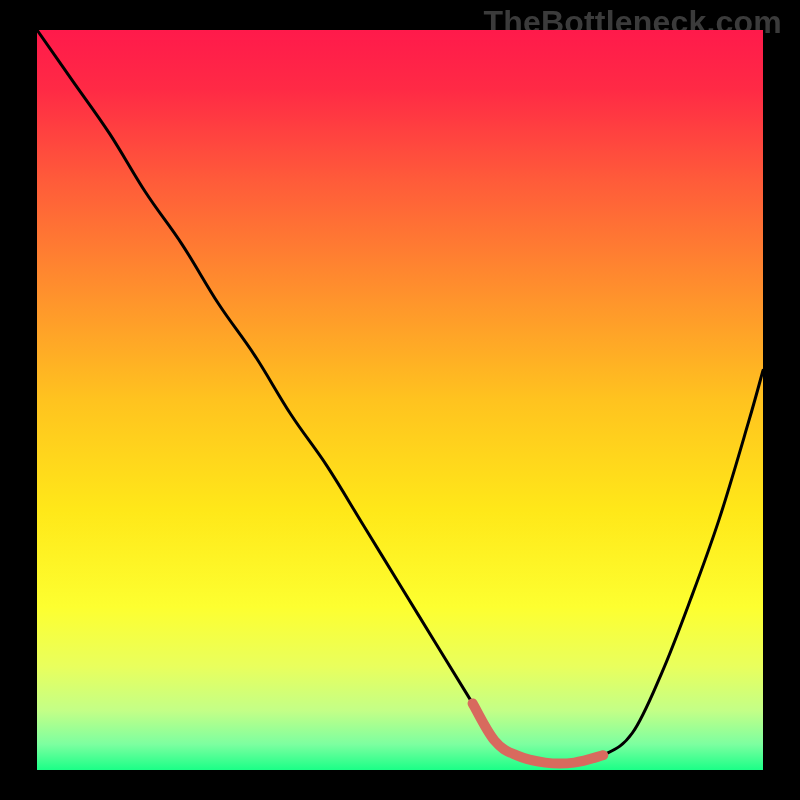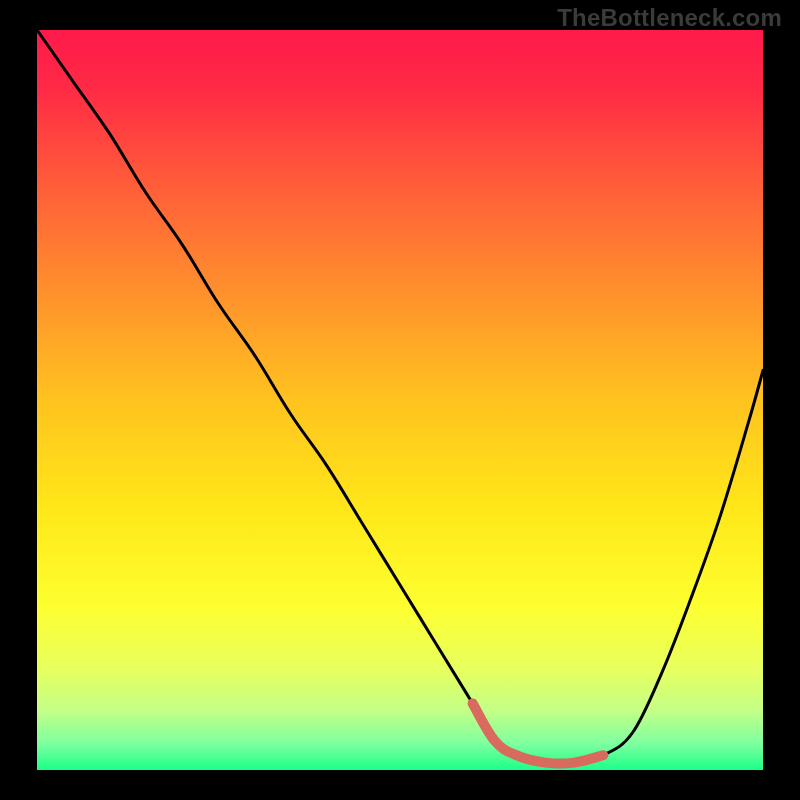--- a/index.html
+++ b/index.html
@@ -15,21 +15,21 @@
     position: relative;
     width: 800px;
     height: 800px;
     background: #000000;
   }
   .watermark {
     position: absolute;
     top: 4px;
     right: 18px;
     color: #3b3b3b;
-    font-size: 24px;
+    font-size: 32px;
     font-weight: 600;
     letter-spacing: 0.2px;
     user-select: none;
   }
   .plot {
     position: absolute;
     left: 37px;
     top: 30px;
     width: 726px;
     height: 740px;

